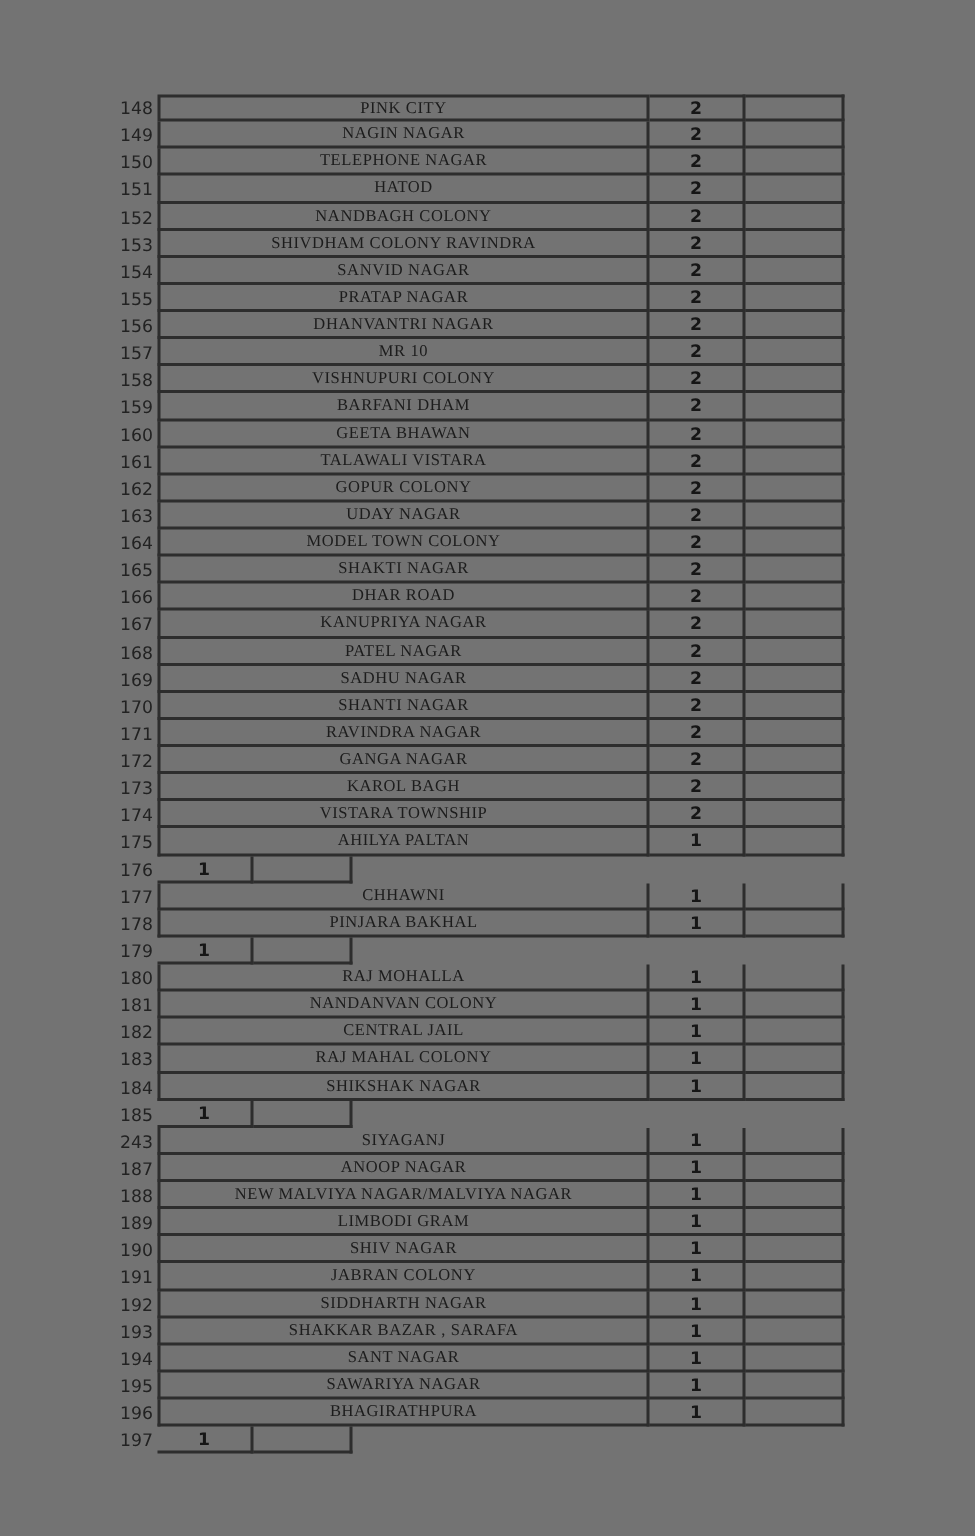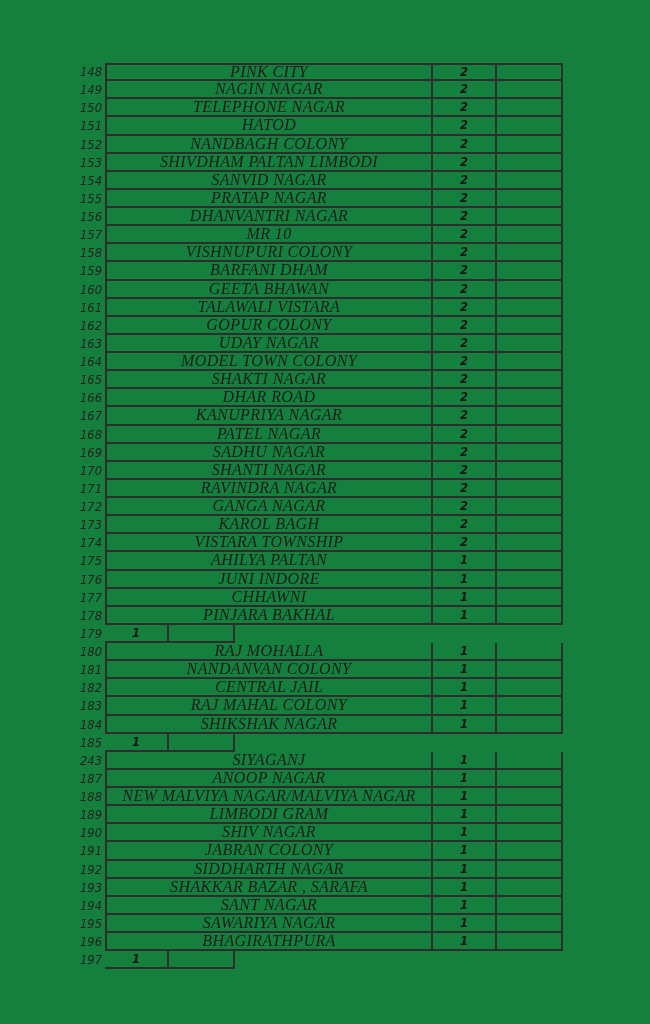--- a/index.html
+++ b/index.html
@@ -11,22 +11,21 @@
     width: 650px;
     height: 1024px;
     position: relative;
     overflow: hidden;
     font-family: "Liberation Serif", serif;
     color: #1b1b1b;
   }
   .sheet {
     position: absolute;
     inset: 0;
-    background: #15803d;
-    font-style: italic;
+    background: #737373;
   }
   .grid {
     position: absolute;
     left: 75px;
     top: 63px;
   }
   .row {
     display: flex;
     height: 18.14px;
     box-sizing: border-box;
@@ -46,21 +45,21 @@
     font-family: "DejaVu Sans", sans-serif;
     font-size: 11.5px;
     color: #222;
   }
   .cell.name {
     width: 328px;
     border-left: 2px solid #2d2d2d;
     border-right: 2px solid #2d2d2d;
     border-bottom: 2px solid #2d2d2d;
     font-family: "Liberation Serif", serif;
-    font-size: 16px;
+    font-size: 11px;
     letter-spacing: 0.4px;
     color: #1c1c1c;
   }
   .cell.count {
     width: 64px;
     border-right: 2px solid #2d2d2d;
     border-bottom: 2px solid #2d2d2d;
     font-family: "DejaVu Sans", sans-serif;
     font-weight: bold;
     font-size: 11.5px;
@@ -112,21 +111,21 @@
 
   <div class="row">
     <div class="cell num">152</div>
     <div class="cell name">NANDBAGH COLONY</div>
     <div class="cell count">2</div>
     <div class="cell blank"></div>
   </div>
 
   <div class="row">
     <div class="cell num">153</div>
-    <div class="cell name">SHIVDHAM PALTAN LIMBODI</div>
+    <div class="cell name">SHIVDHAM COLONY RAVINDRA</div>
     <div class="cell count">2</div>
     <div class="cell blank"></div>
   </div>
 
   <div class="row">
     <div class="cell num">154</div>
     <div class="cell name">SANVID NAGAR</div>
     <div class="cell count">2</div>
     <div class="cell blank"></div>
   </div>
@@ -273,21 +272,20 @@
 
   <div class="row">
     <div class="cell num">175</div>
     <div class="cell name">AHILYA PALTAN</div>
     <div class="cell count">1</div>
     <div class="cell blank"></div>
   </div>
 
   <div class="row">
     <div class="cell num">176</div>
-    <div class="cell name">JUNI INDORE</div>
     <div class="cell count">1</div>
     <div class="cell blank"></div>
   </div>
 
   <div class="row">
     <div class="cell num">177</div>
     <div class="cell name">CHHAWNI</div>
     <div class="cell count">1</div>
     <div class="cell blank"></div>
   </div>

